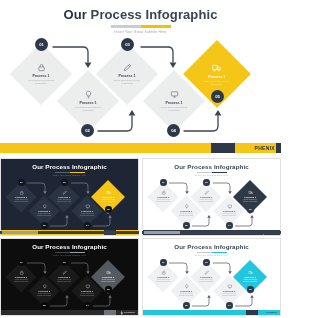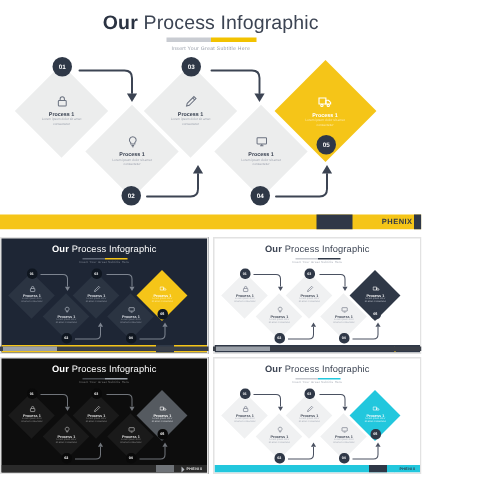--- a/index.html
+++ b/index.html
@@ -10,21 +10,21 @@
     overflow:hidden;
   }
   #root { position:relative; width:281px; height:318px; background:#fff; }
 
   
   .slide { position:absolute; overflow:hidden; }
 
   .title-wrap { position:absolute; left:0; right:0; text-align:center; }
   .title { white-space:nowrap; letter-spacing:.1px; }
   .title b { font-weight:bold; }
-  .title span { font-weight:normal; }
+  .title span { font-weight:bold; }
   .rule { margin:0 auto; }
   .subtitle { white-space:nowrap; letter-spacing:.2px; }
 
   .diamond {
     position:absolute;
     transform:rotate(45deg);
     display:flex; align-items:center; justify-content:center;
   }
   .dcontent {
     transform:rotate(-45deg);

